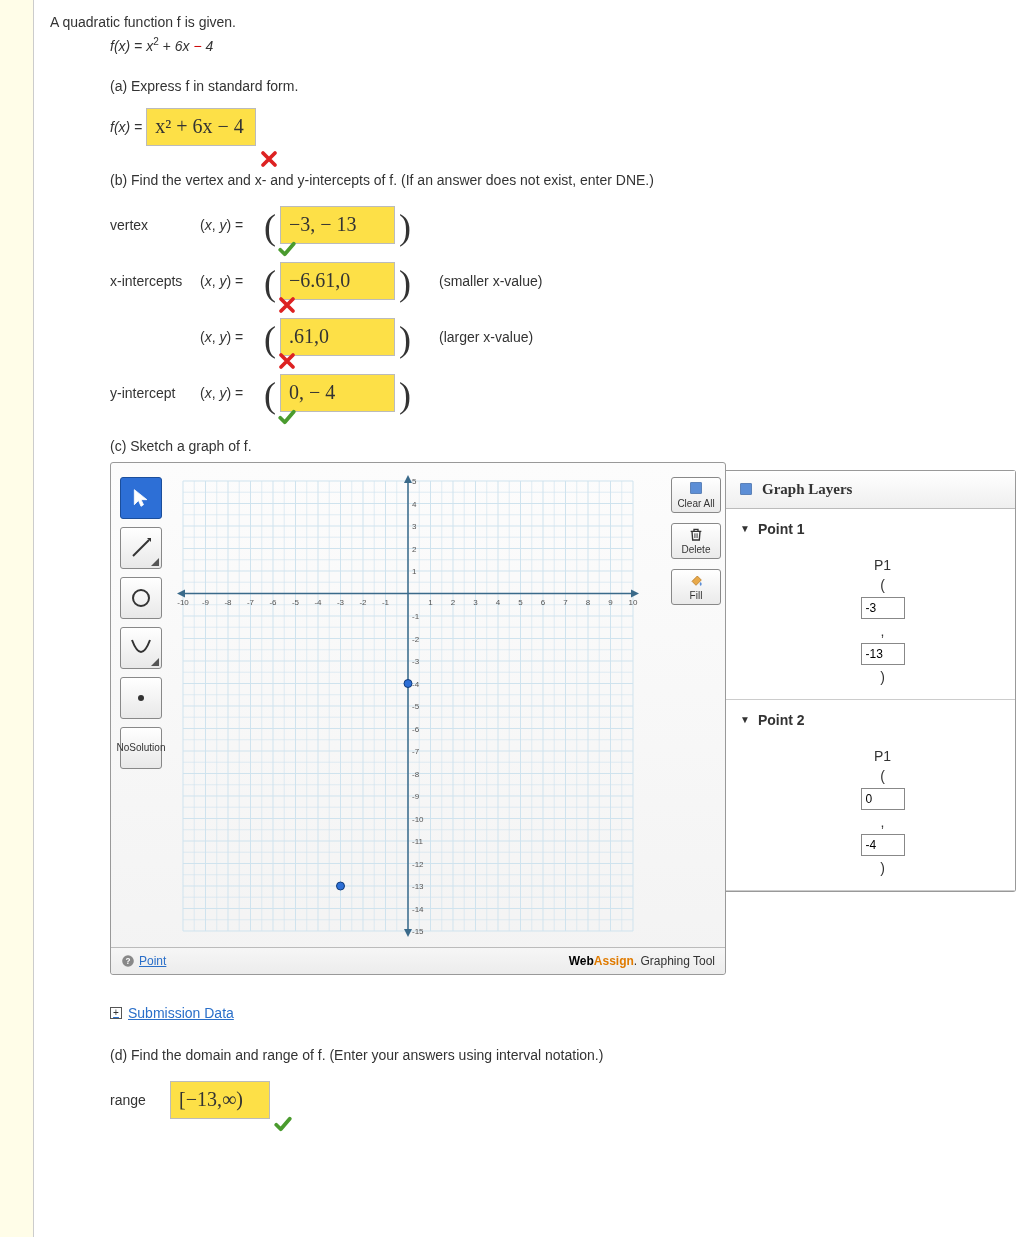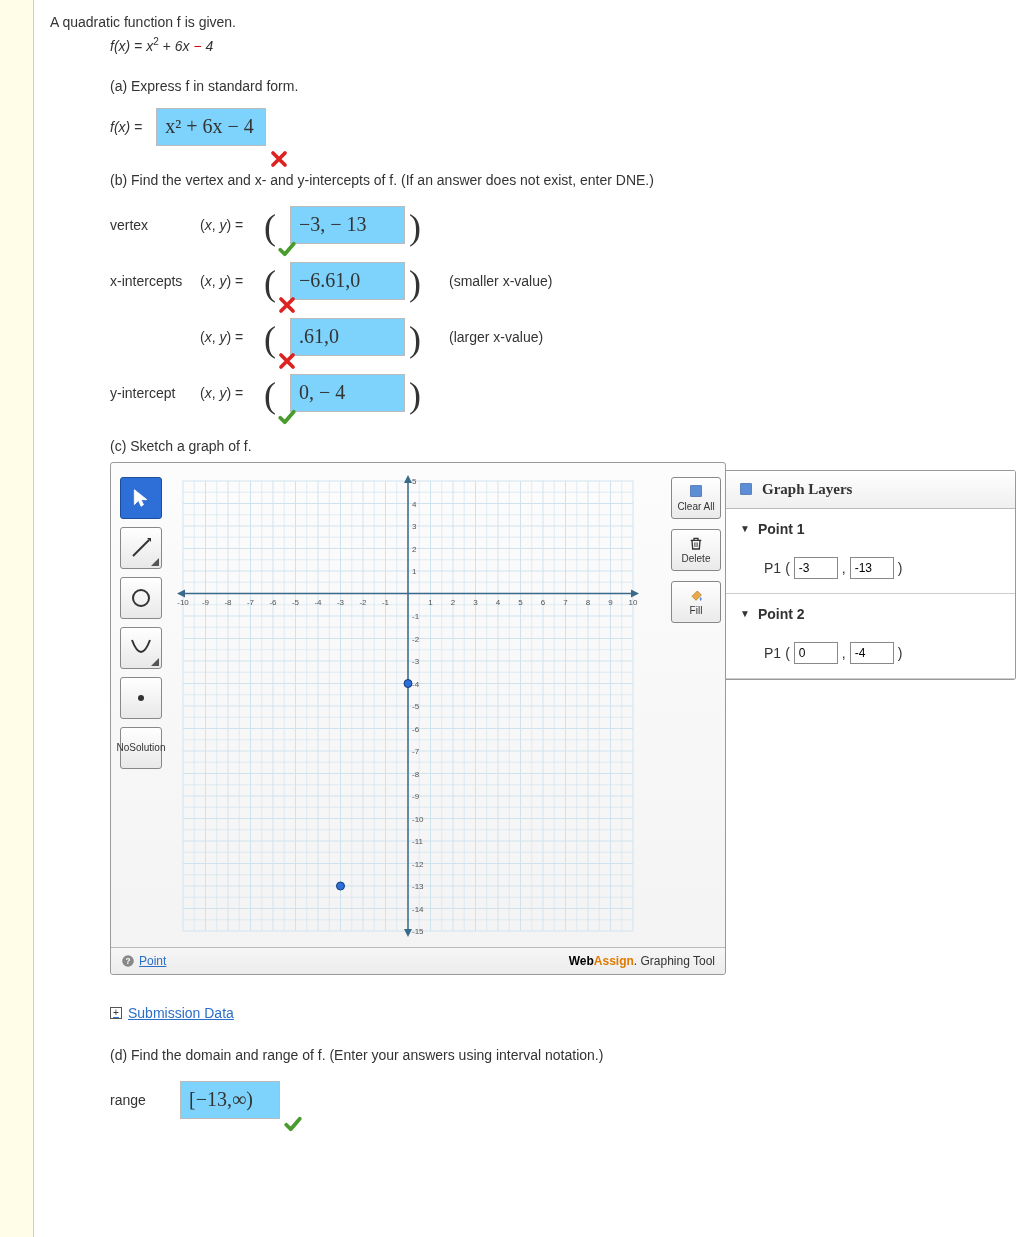--- a/index.html
+++ b/index.html
@@ -24,26 +24,25 @@
     max-width: 970px;
   }
   .italic { font-style: italic; }
   .indent { margin-left: 60px; margin-top: 6px; }
   .row { display: flex; align-items: center; margin-top: 18px; }
   .answer-box {
     display: inline-flex;
     align-items: center;
     border: 1px solid #bbb;
     padding: 4px 8px;
-    background: #7dd3fc;
+    background: #fde047;
     font-family: 'Times New Roman', serif;
     font-size: 20px;
     height: 38px;
     min-width: 110px;
-    margin-left: 10px;
   }
   .answer-box.short { min-width: 100px; }
   .answer-box.med { min-width: 115px; }
   .label-cell { width: 90px; }
   .xy-cell { width: 60px; font-style: normal; }
   .xy-var { font-style: italic; }
   .paren {
     font-family: 'Times New Roman', serif;
     font-size: 36px;
     line-height: 0;
@@ -96,21 +95,21 @@
     flex: 1;
     padding: 8px 6px 6px 2px;
   }
   svg.grid { display:block; }
   .side-btn-col {
     width: 58px;
     padding: 14px 4px;
     display:flex; flex-direction:column; gap:10px; align-items:center;
   }
   .side-btn {
-    width: 50px; height: 42px;
+    width: 50px; height: 36px;
     border:1px solid #888; border-radius:3px;
     background: linear-gradient(#fff,#eaeaea);
     display:flex; flex-direction:column; align-items:center; justify-content:center;
     font-size: 10px; cursor:pointer; gap:2px;
   }
   .layers-panel {
     position: absolute;
     left: 616px; top: 0;
     width: 290px;
     border:1px solid #999; border-left:none; border-radius:0 3px 3px 0;
@@ -131,20 +130,21 @@
   .layer-collapse {
     display:flex; align-items:center; gap:8px;
     padding: 12px 14px;
     font-weight:bold;
     cursor:pointer;
   }
   .layer-body {
     padding: 8px 14px 14px 38px;
     display:flex; align-items:center; gap:4px;
     font-size: 14px;
+    flex-direction: column;
   }
   .mini-input {
     width: 44px; height: 22px;
     border:1px solid #888;
     font-size:12px; padding:2px 4px;
   }
   .footer-bar {
     border-top:1px solid #bbb;
     padding: 6px 10px 6px 10px;
     display:flex; justify-content:space-between; align-items:center;

